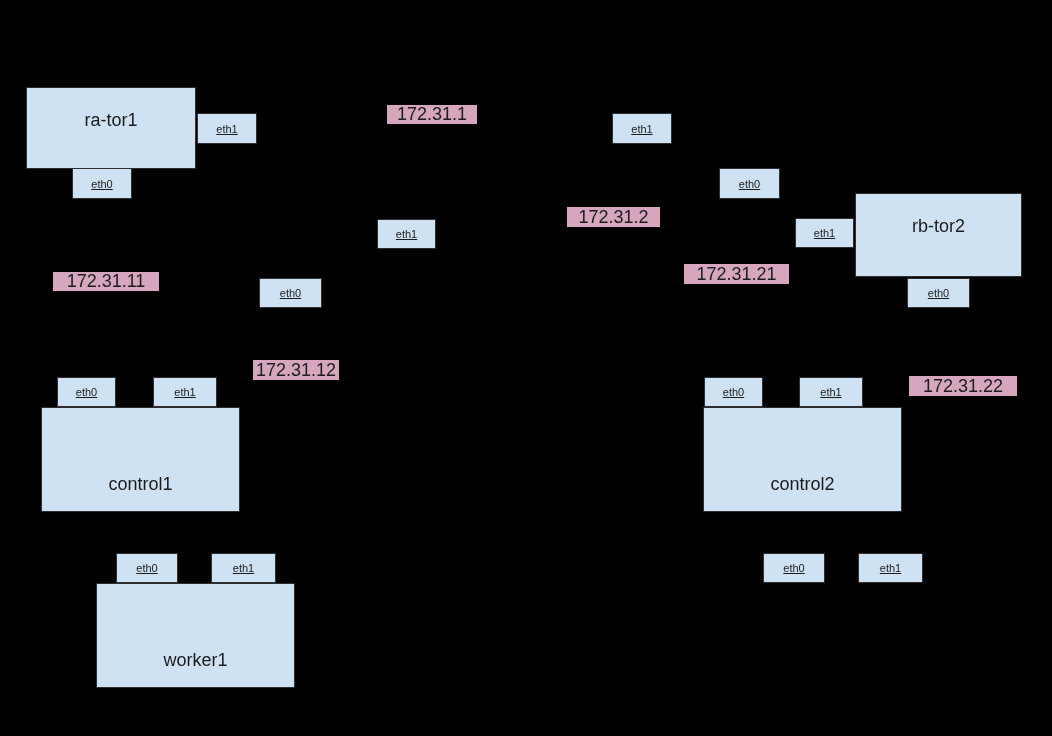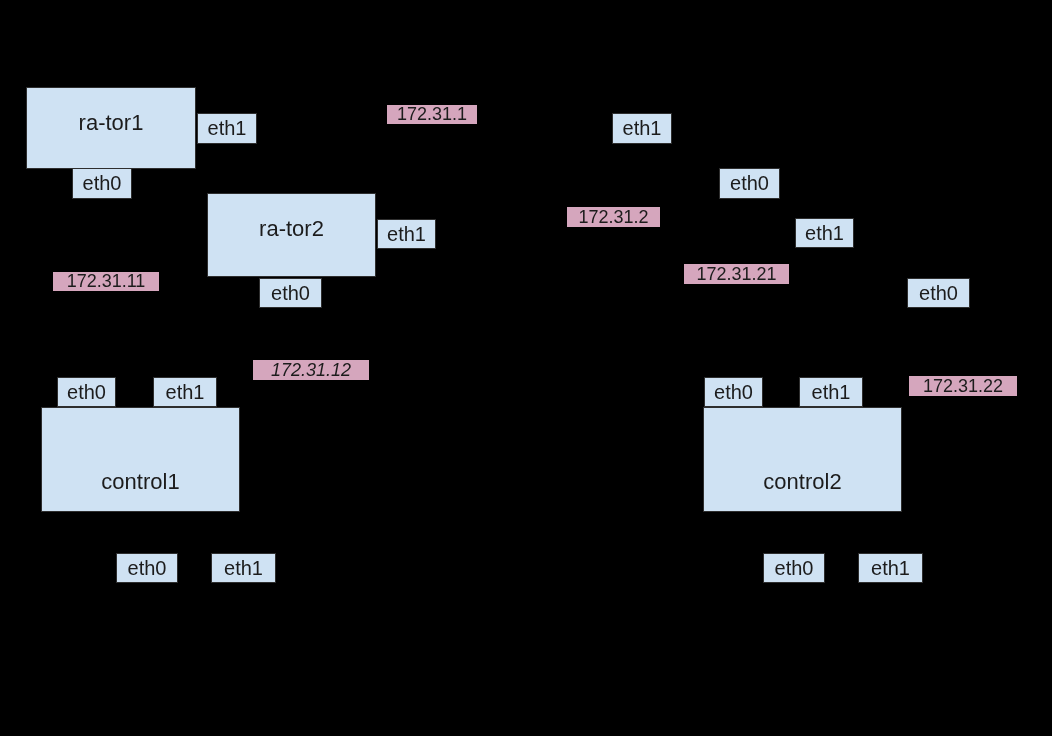--- a/index.html
+++ b/index.html
@@ -18,35 +18,36 @@
     background:var(--bg);
     overflow:hidden;
   }
   .node{
     position:absolute;
     background:var(--node-fill);
     border:1px solid var(--node-border);
     display:flex;
     justify-content:center;
     color:var(--text);
-    font-size:22px;
+    font-size:18px;
     z-index:1;
   }
   .node.tor{align-items:flex-start;padding-top:22px;}
   .node.host{align-items:flex-end;padding-bottom:16px;}
   .port{
     position:absolute;
     background:var(--node-fill);
     border:1px solid var(--node-border);
     display:flex;
     align-items:center;
     justify-content:center;
     color:var(--text);
-    font-size:20px;
+    font-size:11px;
     z-index:2;
+    text-decoration:underline;
   }
   .ip{
     position:absolute;
     background:var(--ip-fill);
     color:var(--text);
     font-size:18px;
     text-align:center;
     display:flex;
     align-items:center;
     justify-content:center;
@@ -79,39 +80,42 @@
   .p-control2-eth1{left:799px;top:377px;width:64px;height:30px;}
   .p-worker1-eth0{left:116px;top:553px;width:62px;height:30px;}
   .p-worker1-eth1{left:211px;top:553px;width:65px;height:30px;}
   .p-worker2-eth0{left:763px;top:553px;width:62px;height:30px;}
   .p-worker2-eth1{left:858px;top:553px;width:65px;height:30px;}
 
   
   .i-net1{left:387px;top:105px;width:90px;height:19px;}
   .i-net2{left:519px;top:207px;width:93px;height:20px;margin-left:48px;}
   .i-net11{left:53px;top:272px;width:106px;height:19px;}
-  .i-net12{left:253px;top:360px;width:116px;height:20px;font-style:italic;}
+  .i-net12{left:253px;top:360px;width:86px;height:20px;}
   .i-net21{left:684px;top:264px;width:105px;height:20px;}
   .i-net22{left:909px;top:360px;width:108px;height:20px;margin-top:16px;}
 </style>
 </head>
 <body>
 
 <div class="stage">
 
   <div class="node tor n-ra-tor1">
     <span class="nlabel">ra-tor1</span>
   </div>
-  <div class="node tor n-ra-tor2">
-    <span class="nlabel">ra-tor2</span>
-  </div>
   <div class="node host n-control1">
     <span class="nlabel">control1</span>
   </div>
+  <div class="node host n-worker1">
+    <span class="nlabel">worker1</span>
+  </div>
 
+  <div class="node tor n-rb-tor2">
+    <span class="nlabel">rb-tor2</span>
+  </div>
   <div class="node host n-control2">
     <span class="nlabel">control2</span>
   </div>
 
   <div class="port p-ra-tor1-eth1">eth1</div>
   <div class="port p-ra-tor1-eth0">eth0</div>
   <div class="port p-ra-tor2-eth1">eth1</div>
   <div class="port p-ra-tor2-eth0">eth0</div>
   <div class="port p-control1-eth0">eth0</div>
   <div class="port p-control1-eth1">eth1</div>

